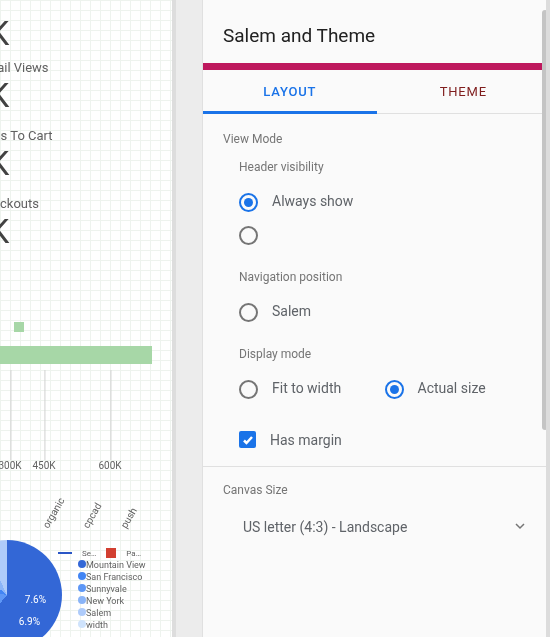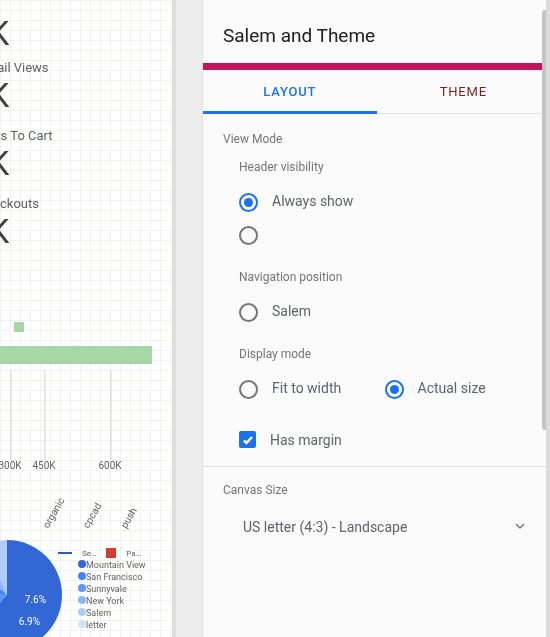--- a/index.html
+++ b/index.html
@@ -141,21 +141,21 @@
       <div>
           <span class="dot" style="background:#8ab4f8"></span>
           <span>New York</span>
         </div>
       <div>
           <span class="dot" style="background:#aecbfa"></span>
           <span>Salem</span>
         </div>
       <div>
           <span class="dot" style="background:#cfe3fc"></span>
-          <span>letter</span>
+          <span>width</span>
         </div>
     </div>
   </div>
 
   <div class="gutter"></div>
 
   <div class="panel-col">
     <div class="scrolltrack">
       <div class="scrollthumb"></div>
     </div>

